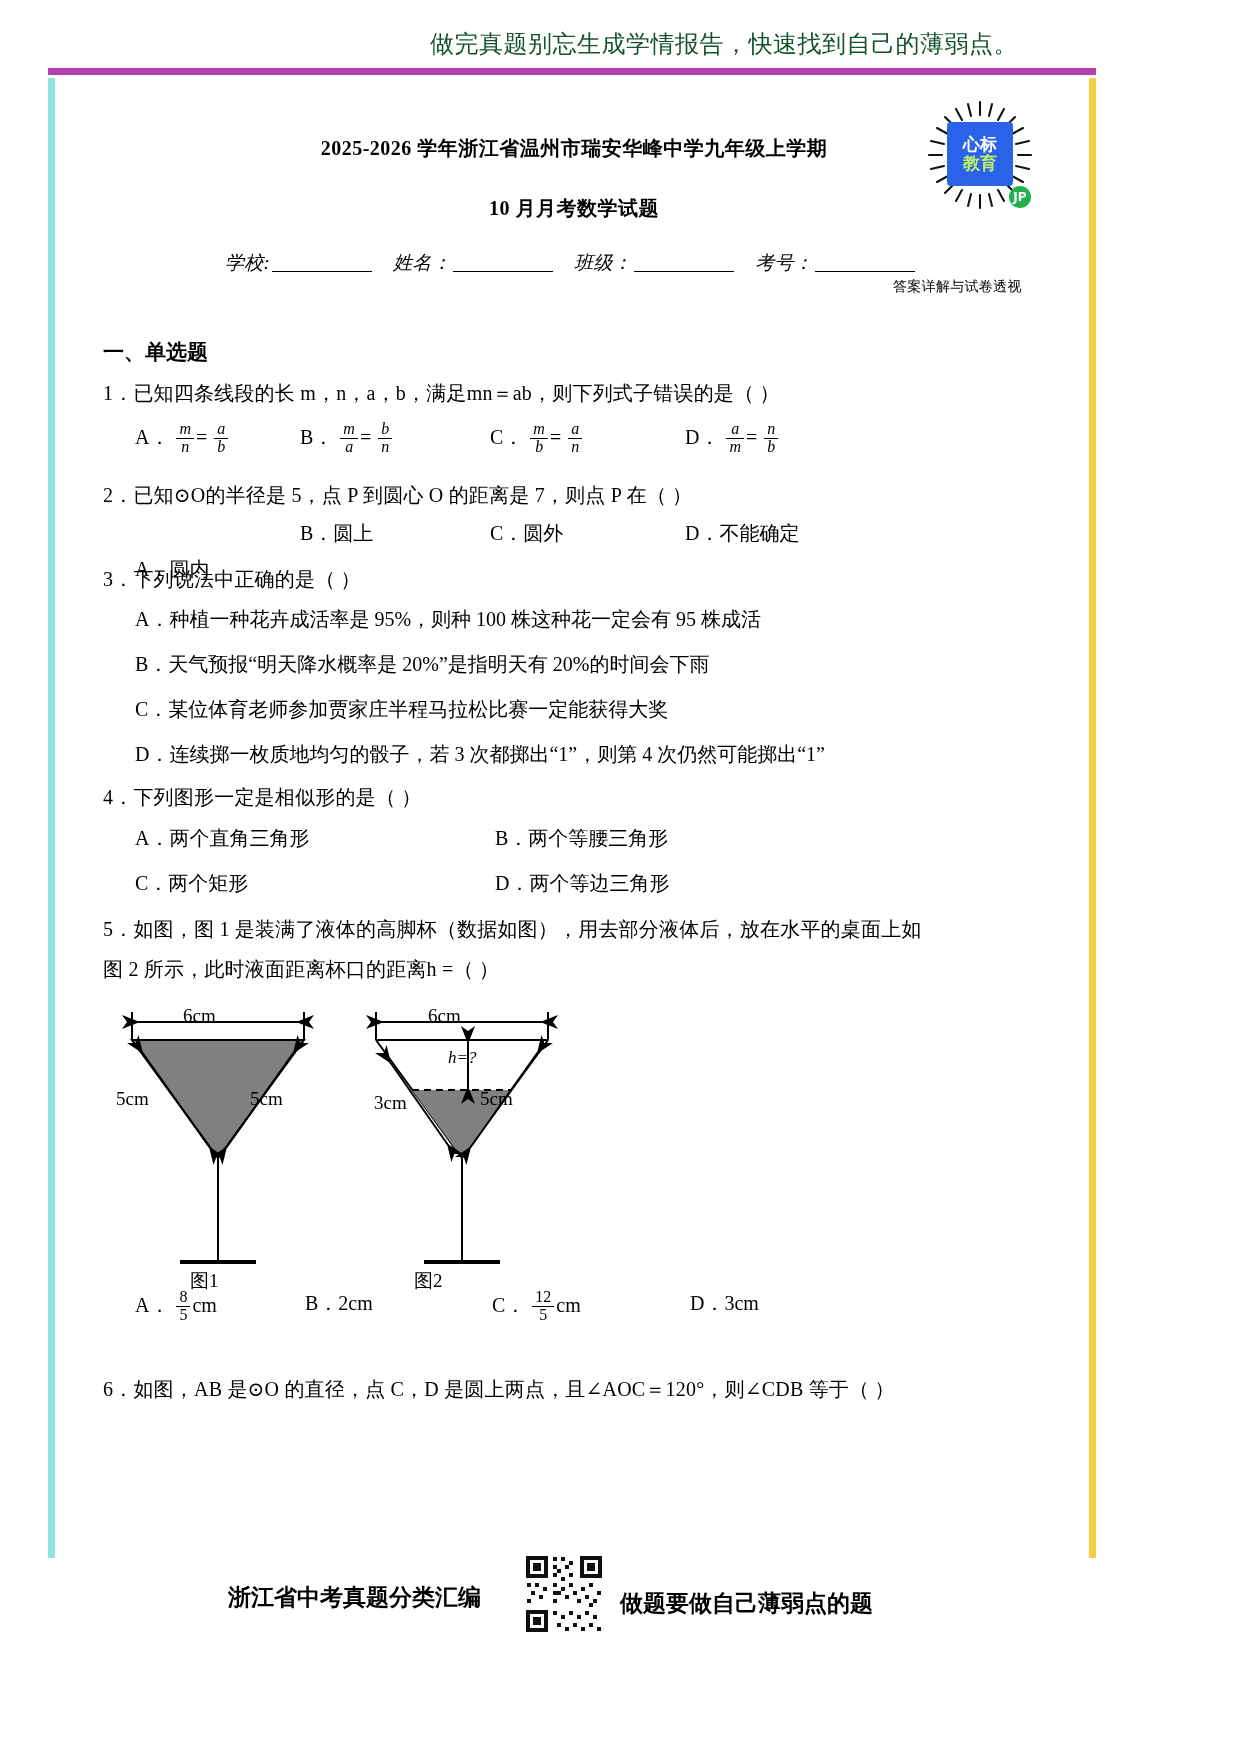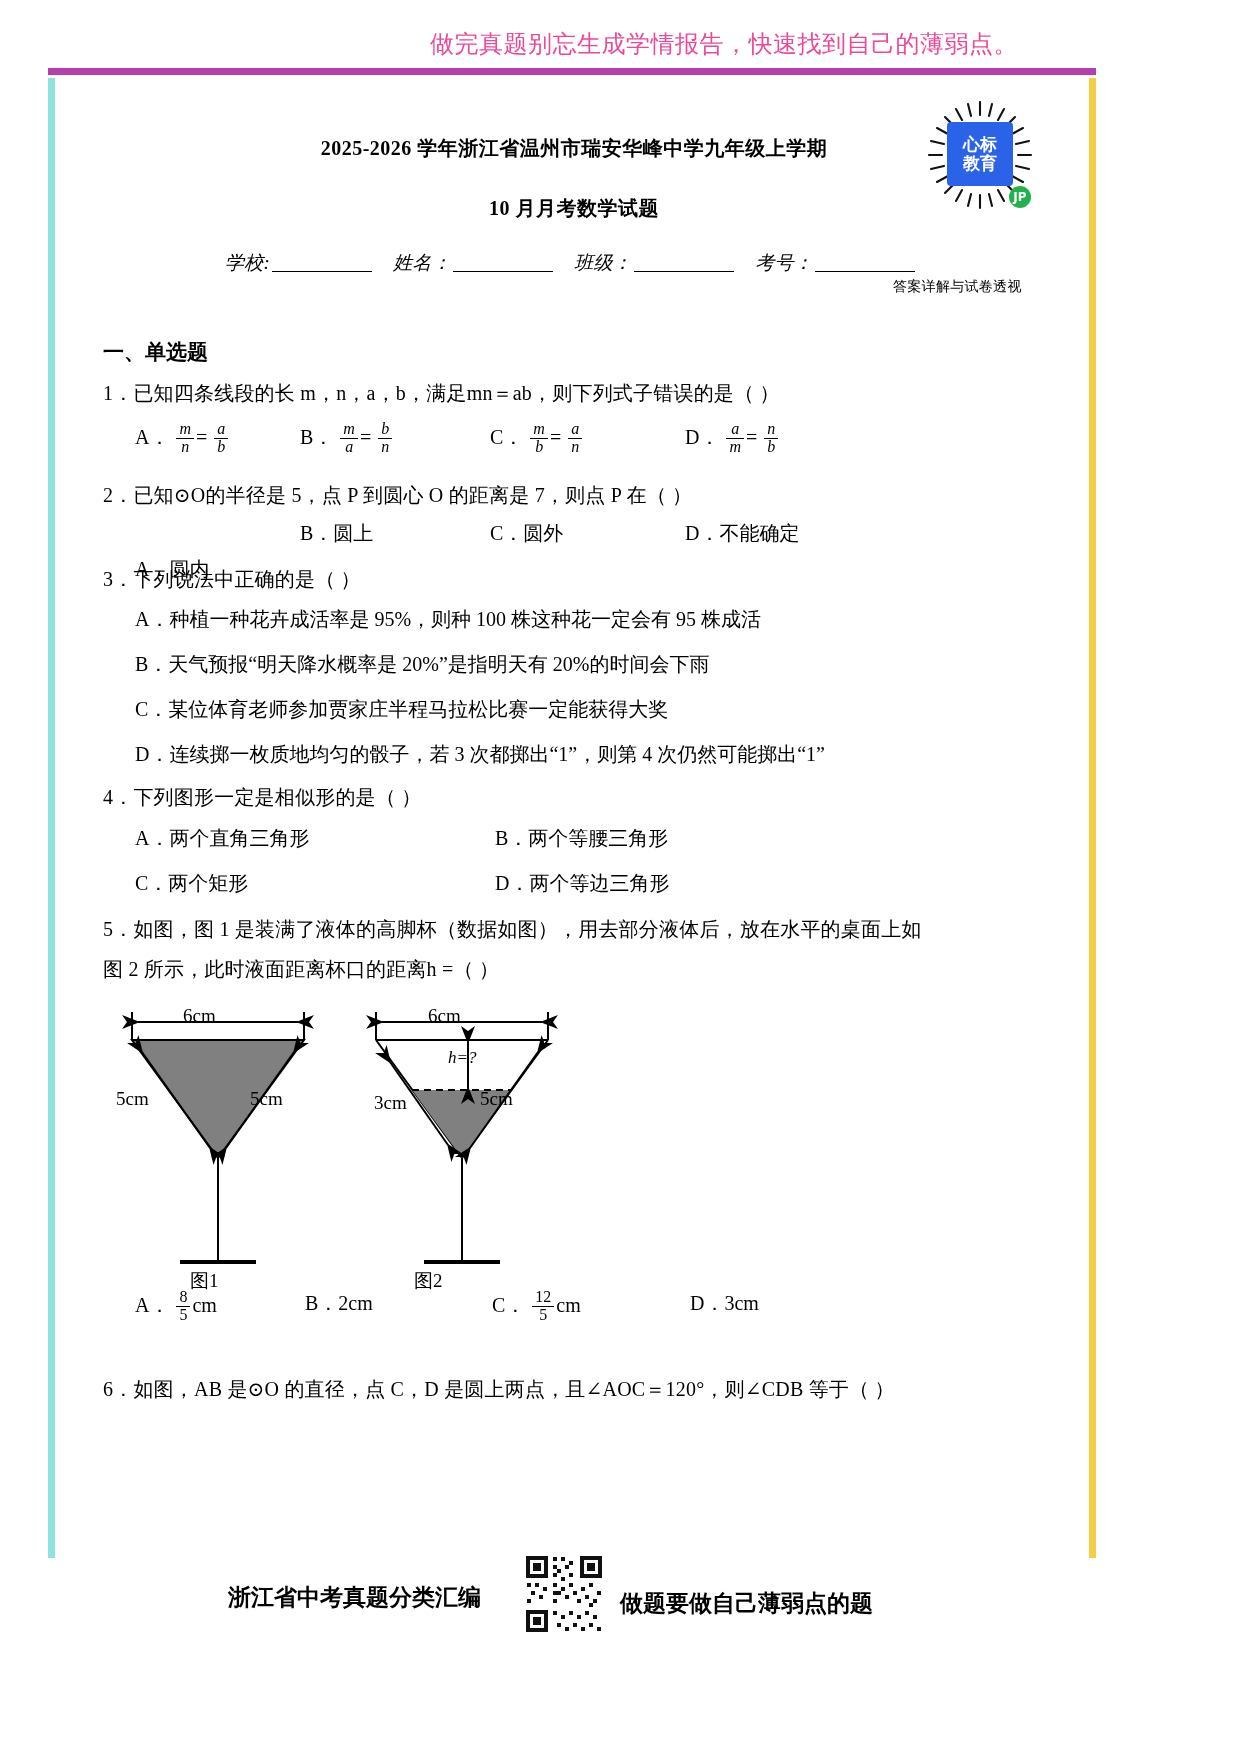--- a/index.html
+++ b/index.html
@@ -28,21 +28,21 @@
     position:absolute;left:57px;top:-2px;width:34px;height:16px;
   }
   .logo-url{
     position:absolute;left:68px;top:40px;
     font-family:"Liberation Serif",serif;
     font-style:italic;font-weight:bold;font-size:11px;color:#3a3a3a;
     letter-spacing:.4px;
   }
   .header-slogan{
     position:absolute;left:430px;top:28px;width:780px;
-    font-size:24px;color:#ec4899;letter-spacing:.5px;
+    font-size:24px;color:#14532d;letter-spacing:.5px;
   }
   .rule-purple{
     position:absolute;left:48px;top:68px;width:1048px;height:7px;
     background:#b63fb0;
   }
   
   .bar-left{
     position:absolute;left:48px;top:78px;width:7px;height:1480px;
     background:#8fe3dd;
   }
@@ -60,21 +60,21 @@
   .qr-topright{
     position:absolute;left:925px;top:100px;width:110px;height:110px;
   }
   .qr-topright .qr-core{
     position:absolute;left:22px;top:22px;width:66px;height:64px;
     background:#2a62e8;border-radius:4px;
     display:flex;flex-direction:column;align-items:center;justify-content:center;
     color:#fff;font-family:"DejaVu Sans",sans-serif;font-weight:bold;
     font-size:17px;line-height:19px;
   }
-  .qr-core .l2{color:#ffffff;}
+  .qr-core .l2{color:#bef264;}
   .qr-badge{
     position:absolute;right:4px;bottom:2px;width:22px;height:22px;border-radius:50%;
     background:#23b14d;color:#fff;font-family:"DejaVu Sans",sans-serif;
     font-size:12px;font-weight:bold;display:flex;align-items:center;justify-content:center;
   }
   .answer-note{
     position:absolute;left:893px;top:250px;width:150px;
     font-size:14px;letter-spacing:.3px;margin-top:28px;
   }
   

